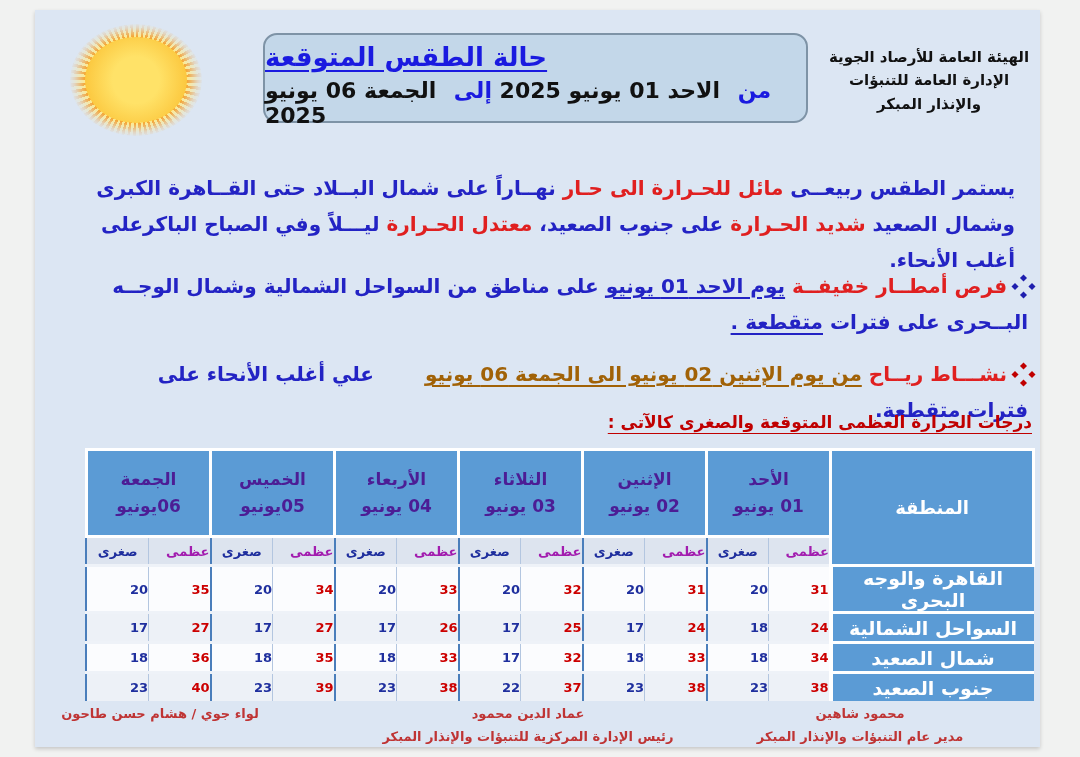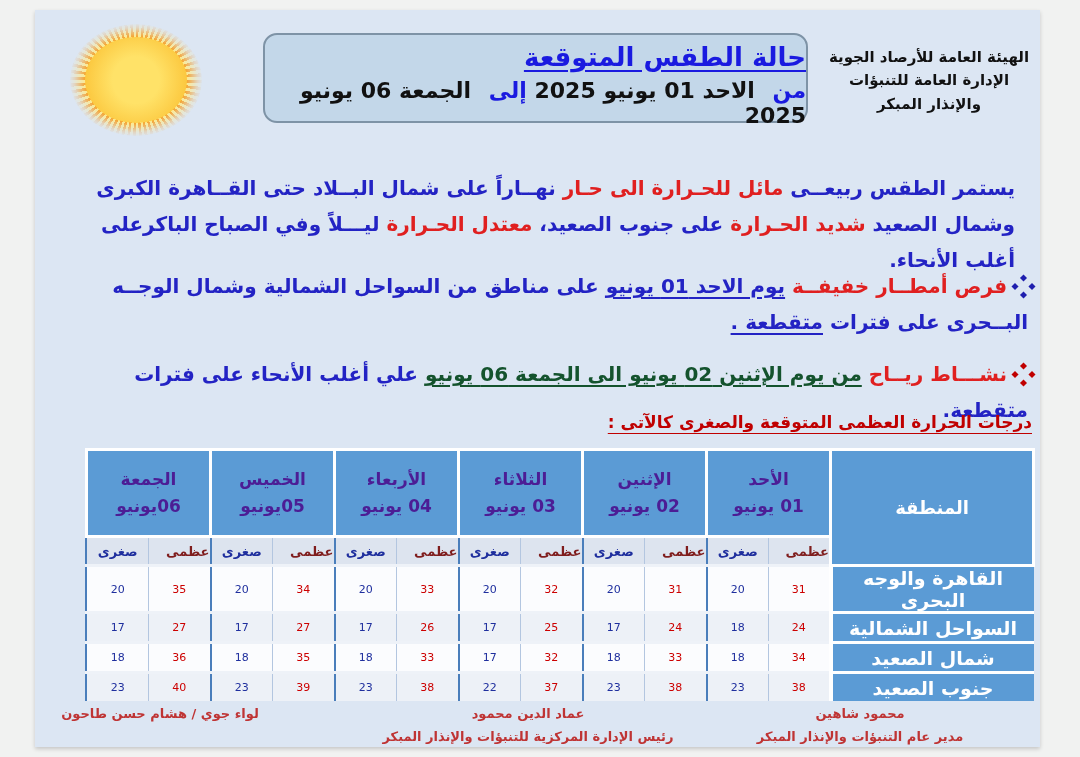--- a/index.html
+++ b/index.html
@@ -4,21 +4,21 @@
 <style>
   html,body{margin:0;padding:0;width:1080px;height:757px;overflow:hidden;
     background:#f1f2f1;font-family:"DejaVu Sans","Liberation Sans",sans-serif;}
   .page{position:absolute;left:35px;top:10px;width:1005px;height:737px;
     background:#dce6f3;direction:rtl;box-shadow:0 2px 4px rgba(0,0,0,.18);}
   
   .org{position:absolute;top:36px;right:2px;width:218px;text-align:center;
     font-size:15px;font-weight:bold;color:#111;line-height:1.55;}
   .title-box{position:absolute;top:23px;right:232px;width:545px;height:90px;
     background:#c3d7e9;border:2px solid #7e93a6;border-radius:14px;
-    text-align:right;box-sizing:border-box;}
+    text-align:left;box-sizing:border-box;}
   .title-box .t1{display:block;margin-top:7px;font-size:26px;font-weight:bold;
     color:#1a1ae0;text-decoration:underline;text-underline-offset:4px;}
   .title-box .t2{display:block;margin-top:6px;font-size:22px;font-weight:bold;color:#111;}
   .t2 .bw{color:#1a1ae0;margin-left:10px;}
   
   .logo{position:absolute;top:14px;right:838px;width:132px;height:112px;}
   .sun{position:absolute;inset:0;border-radius:50%;
     background:repeating-conic-gradient(#f6a22b 0deg 3deg,#fde98d 3deg 6deg);
     -webkit-mask:radial-gradient(ellipse at center,#000 54%,rgba(0,0,0,.25) 66%,transparent 72%);
     mask:radial-gradient(ellipse at center,#000 54%,rgba(0,0,0,.25) 66%,transparent 72%);}
@@ -34,21 +34,21 @@
     color:#2f6fc0;font-size:34px;line-height:1;text-shadow:0 0 1px #1d4e8f;}
   .flag-black{height:30%;background:#23222a;}
   
   .para{position:absolute;right:25px;left:60px;font-size:20px;font-weight:bold;
     line-height:36px;text-align:right;color:#2323c4;}
   .intro{top:140px;}
   .b1{top:238px;right:12px;}
   .b2{top:326px;right:12px;}
   .seg-b{color:#2323c4;}
   .seg-r{color:#e02020;}
-  .seg-k{color:#14532d;}
+  .seg-k{color:#a16207;margin-left:44px;}
   .u{text-decoration:underline;text-underline-offset:4px;}
   .dmark{display:inline-block;width:5px;height:5px;margin:0 2px 3px 14px;
     transform:rotate(45deg);vertical-align:middle;
     box-shadow:6px 6px 0 currentColor,-6px -6px 0 currentColor,
                6px -6px 0 currentColor,-6px 6px 0 currentColor;}
   .mk-blue{color:#1f1fae;} .mk-red{color:#c00000;}
   
   .tbl-title{position:absolute;top:402px;right:8px;left:60px;text-align:right;
     font-size:17px;font-weight:bold;color:#c00000;
     text-decoration:underline;text-underline-offset:5px;}
@@ -57,23 +57,23 @@
   table.temps col.c-region{width:203px;}
   table.temps col.c-t{width:62px;}
   th,td{padding:0;}
   th.region-h{background:#5b9bd5;color:#fff;font-size:18px;font-weight:bold;
     border:3px solid #fff;vertical-align:middle;}
   th.day{background:#5b9bd5;color:#4c1d95;font-size:17px;font-weight:bold;
     border:3px solid #fff;height:84px;vertical-align:middle;line-height:1.6;}
   th.day span{display:block;}
   th.sub{background:#dde4ef;font-size:13px;font-weight:bold;height:26px;
     border-top:3px solid #fff;border-bottom:2px solid #ccd8e9;}
-  th.sub.max{color:#7f1d1d;border-left:1px solid #b3c6e0;padding-left:24px;}
+  th.sub.max{color:#a21caf;border-left:1px solid #b3c6e0;padding-left:24px;}
   th.sub.min{color:#1f2f9e;border-left:2px solid #4a7ebb;}
-  td.temp{height:27px;text-align:center;font-size:11px;font-weight:normal;
+  td.temp{height:27px;text-align:right;font-size:13px;font-weight:bold;
     background:#fbfcfe;border-top:3px solid #eef2f8;}
   td.temp.max{color:#cc0000;border-left:1px solid #b3c6e0;}
   td.temp.min{color:#1f2f9e;border-left:2px solid #4a7ebb;}
   tbody tr:nth-child(even) td.temp{background:#edf1f7;}
   td.region{background:#5b9bd5;color:#fff;font-size:19px;font-weight:bold;
     text-align:center;border-left:4px solid #fff;border-top:3px solid #fff;}
   
   .sig{position:absolute;top:692px;text-align:center;color:#bf3434;
     font-size:13px;font-weight:bold;line-height:1.8;}
   .sig-1{right:40px;width:280px;}

